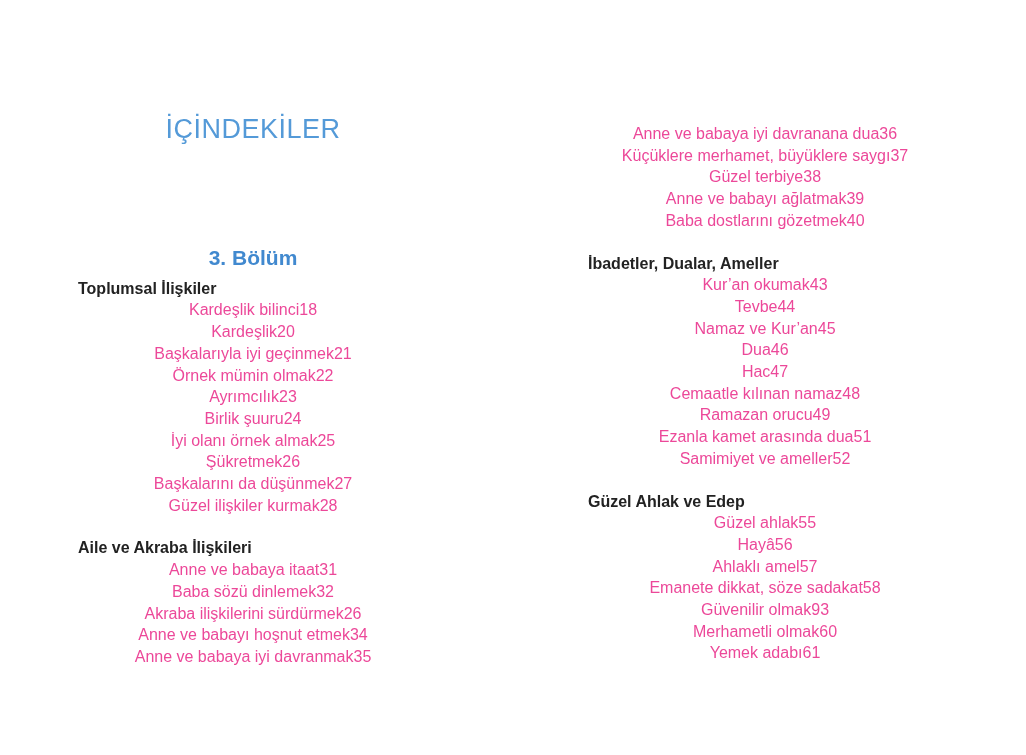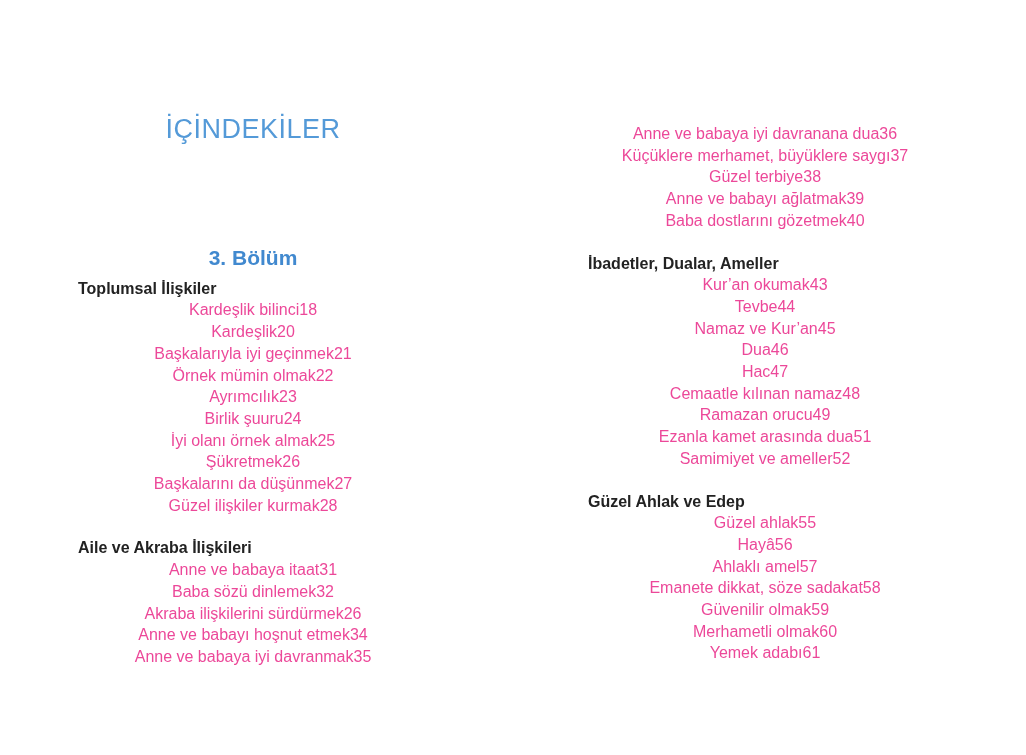--- a/index.html
+++ b/index.html
@@ -219,21 +219,21 @@
           <div class="toc-row">
             <span class="toc-title">Ahlaklı amel</span>
             <span class="toc-page">57</span>
           </div>
           <div class="toc-row">
             <span class="toc-title">Emanete dikkat, söze sadakat</span>
             <span class="toc-page">58</span>
           </div>
           <div class="toc-row">
             <span class="toc-title">Güvenilir olmak</span>
-            <span class="toc-page">59</span>
+            <span class="toc-page">93</span>
           </div>
           <div class="toc-row">
             <span class="toc-title">Merhametli olmak</span>
             <span class="toc-page">60</span>
           </div>
           <div class="toc-row">
             <span class="toc-title">Yemek adabı</span>
             <span class="toc-page">61</span>
           </div>
         </div>

